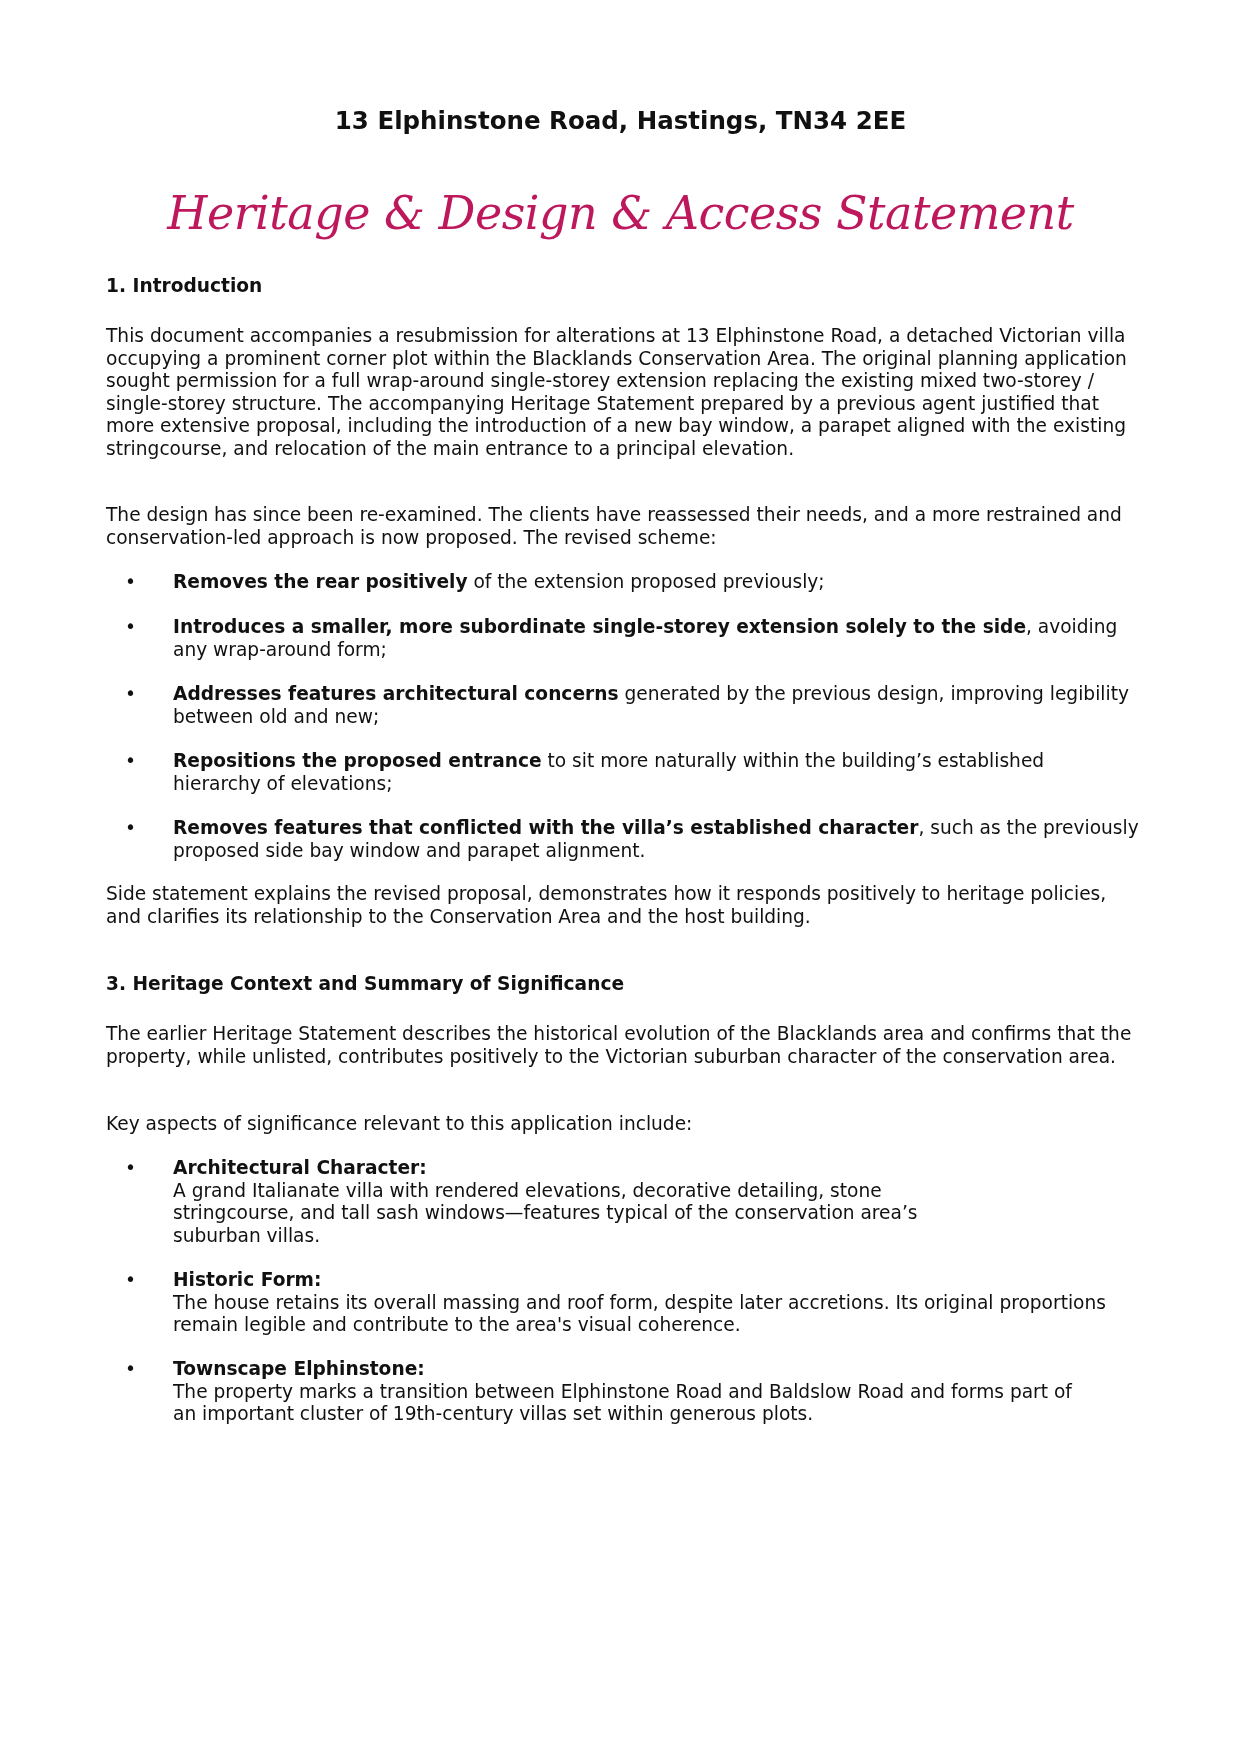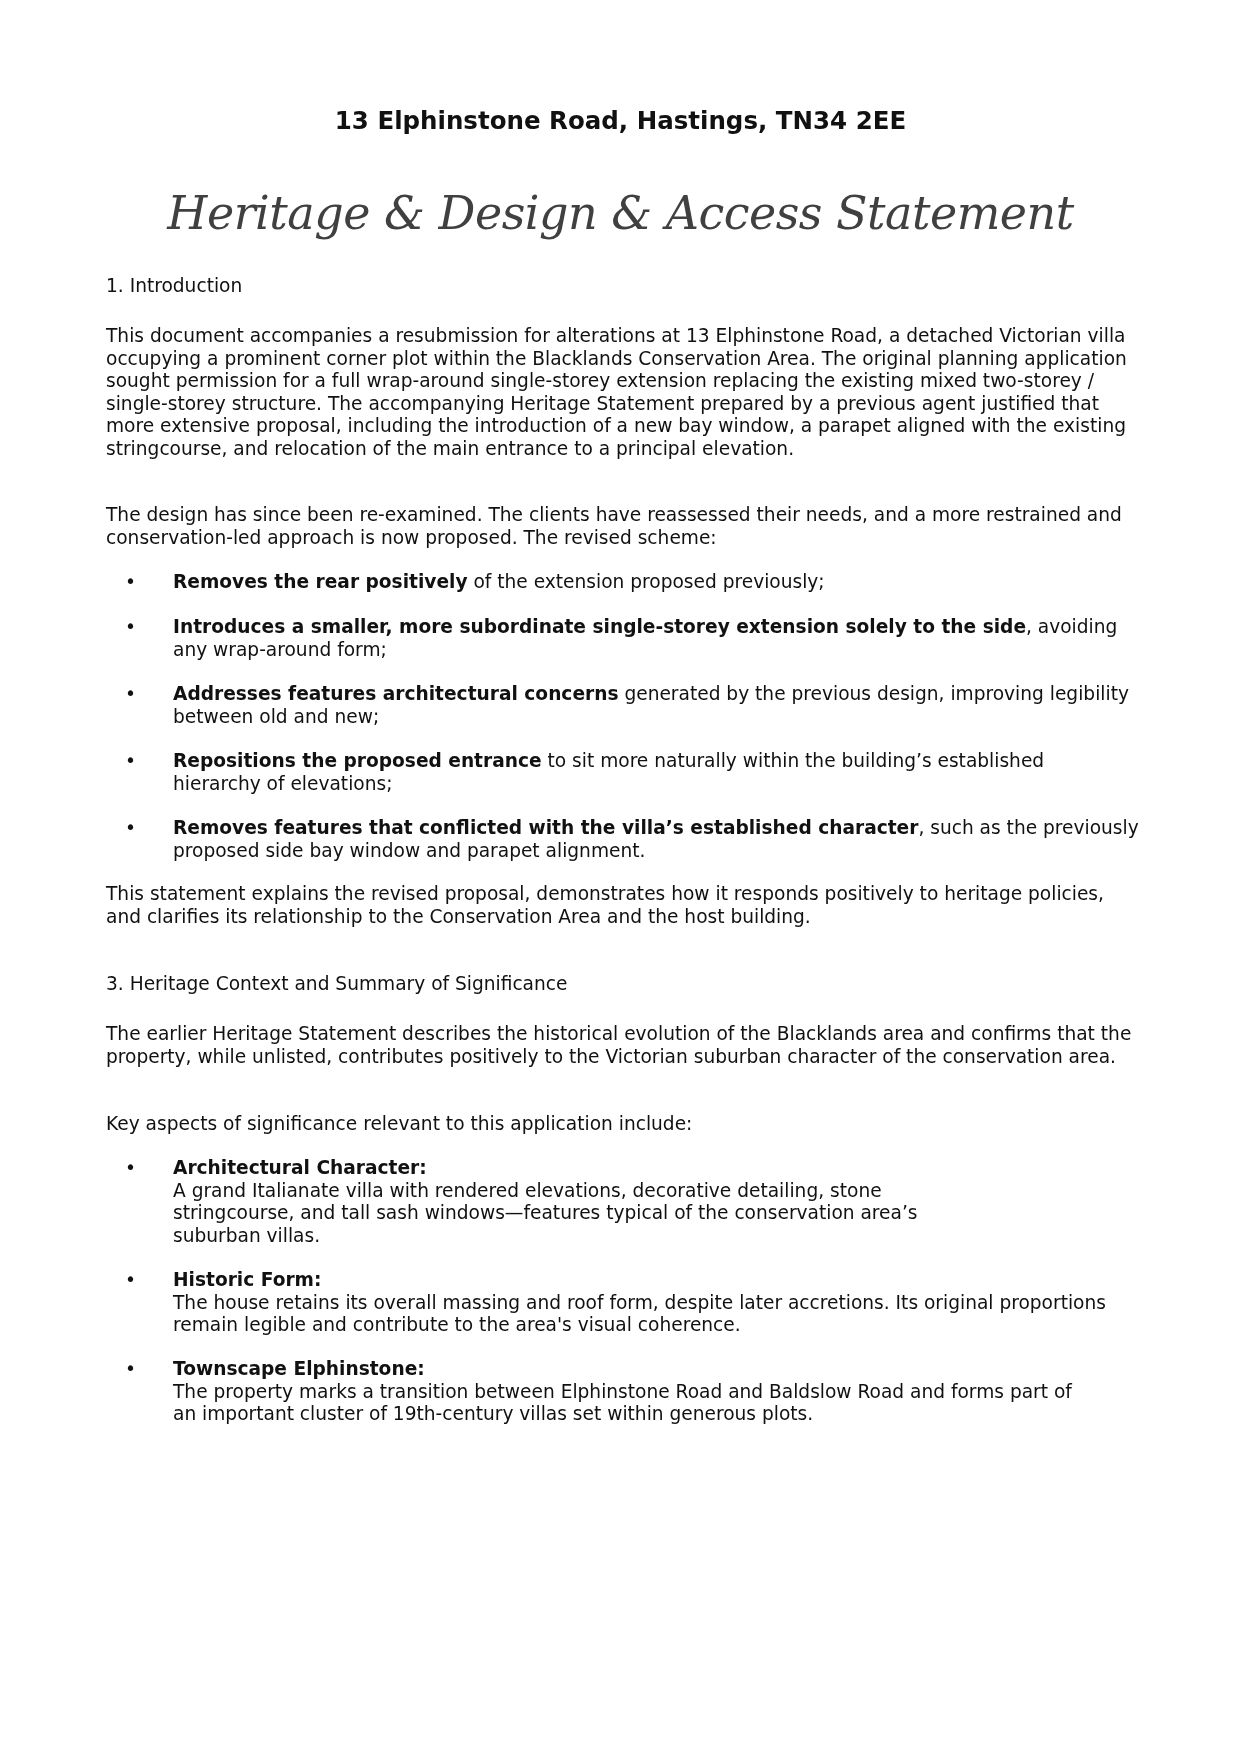--- a/index.html
+++ b/index.html
@@ -6,24 +6,24 @@
   body {
     width: 1241px; height: 1754px; position: relative; overflow: hidden;
     font-family: "DejaVu Sans", sans-serif; color: #111111;
   }
   .page { position: absolute; left: 0; top: 0; width: 1183px; height: 1754px; }
   .title-block { position: absolute; left: 0; width: 1241px; text-align: center; }
   .title-main { top: 106px; font-size: 24.5px; font-weight: bold; letter-spacing: 0px; }
   .title-sub { top: 137px; font-size: 24.5px; }
   .title-script {
     top: 186px; font-family: "DejaVu Serif", serif; font-style: italic;
-    font-size: 46px; letter-spacing: -0.5px; color: #404040;
+    font-size: 46px; letter-spacing: -0.5px; color: #be185d;
   }
   .block { position: absolute; left: 106px; width: 1030px; font-size: 18.6px; line-height: 22.5px; }
-  .heading { font-weight: normal; }
+  .heading { font-weight: bold; }
   .para { margin: 0; }
   .bullet { position: absolute; left: 0; width: 1241px; font-size: 18.6px; line-height: 22.5px; }
   .bullet .dot { position: absolute; left: 125px; top: 0; }
   .bullet .txt { position: absolute; left: 173px; width: 960px; }
   b { font-weight: bold; }
 </style>
 </head>
 <body>
 
 <div class="page">
@@ -60,21 +60,21 @@
     <span class="dot">•</span>
     <span class="txt"><b>Repositions the proposed entrance</b><span> to sit more naturally within the building’s established hierarchy of elevations;</span></span>
   </div>
 
   <div class="bullet" style="top:817px;">
     <span class="dot">•</span>
     <span class="txt" style="width:975px;"><b>Removes features that conflicted with the villa’s established character</b><span>, such as the previously proposed side bay window and parapet alignment.</span></span>
   </div>
 
   <div class="block" style="top:883px;">
-    <p class="para">This statement explains the revised proposal, demonstrates how it responds positively to heritage policies, and clarifies its relationship to the Conservation Area and the host building.</p>
+    <p class="para">Side statement explains the revised proposal, demonstrates how it responds positively to heritage policies, and clarifies its relationship to the Conservation Area and the host building.</p>
   </div>
 
   <div class="block heading" style="top:973px;">3. Heritage Context and Summary of Significance</div>
 
   <div class="block" style="top:1113px;">
     <p class="para">Key aspects of significance relevant to this application include:</p>
   </div>
 
   <div class="block" style="top:1023px;">
     <p class="para">The earlier Heritage Statement describes the historical evolution of the Blacklands area and confirms that the property, while unlisted, contributes positively to the Victorian suburban character of the conservation area.</p>

